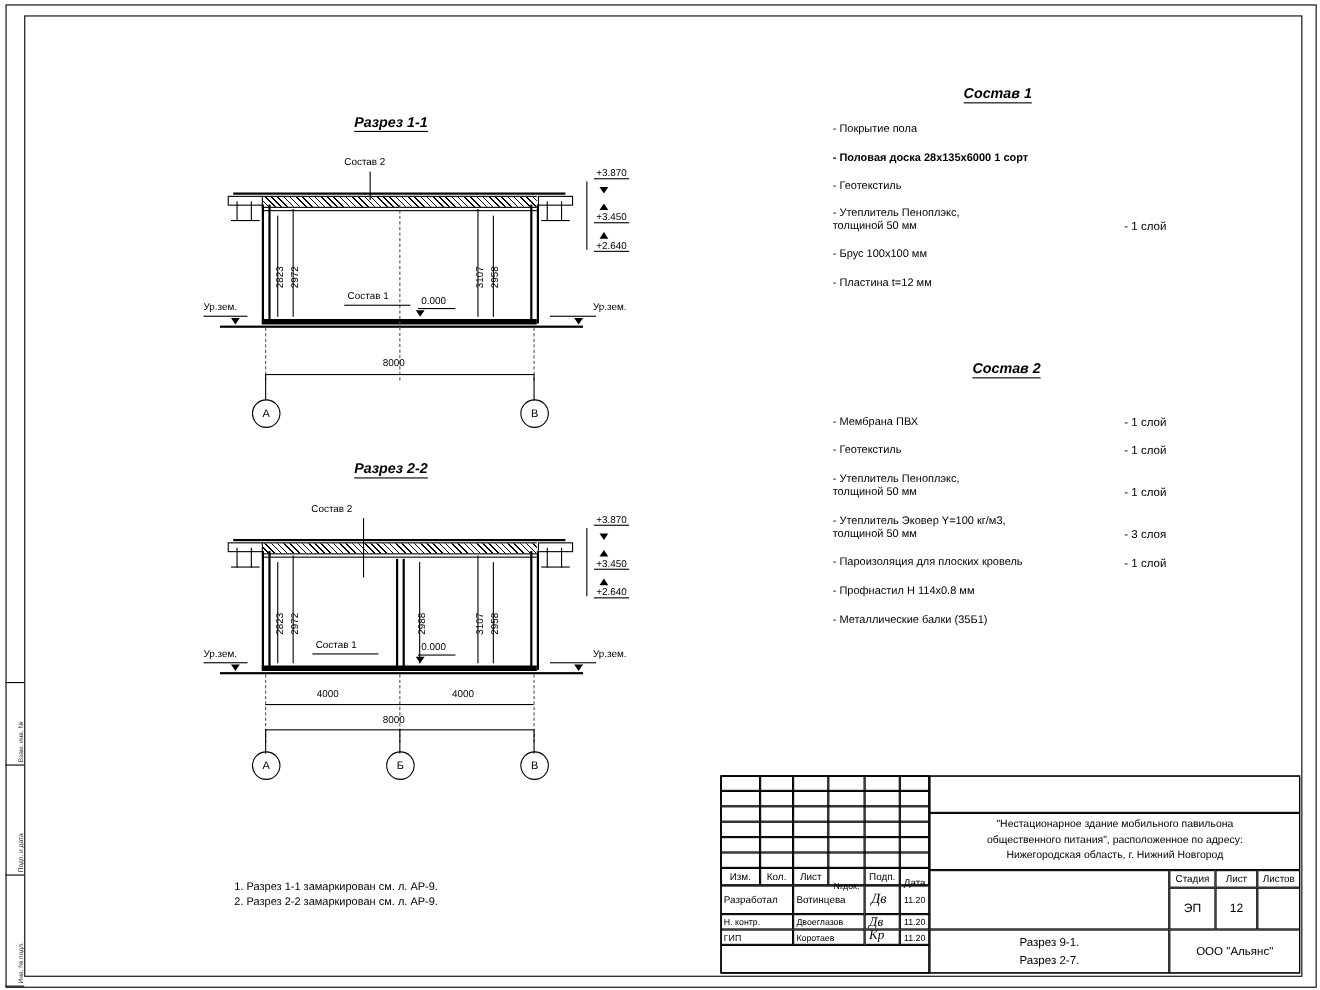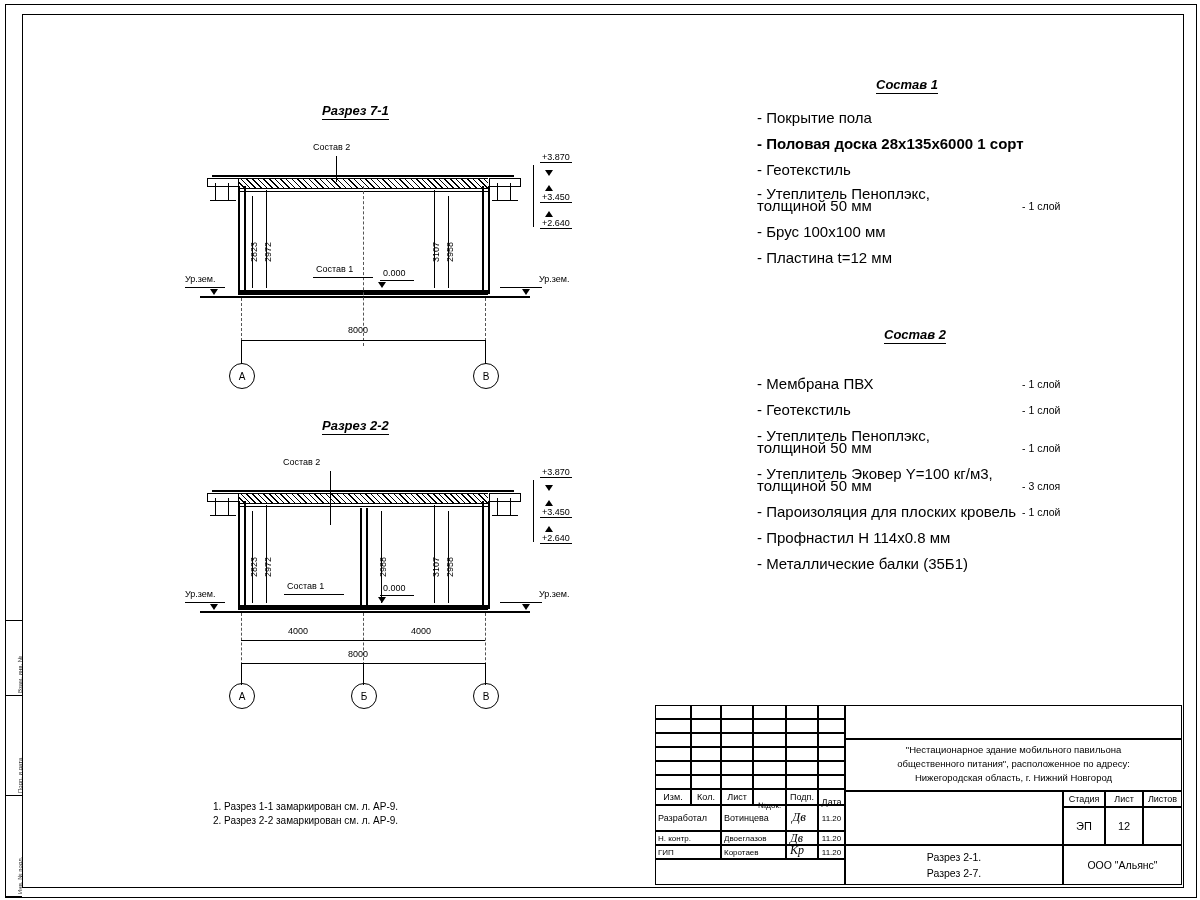--- a/index.html
+++ b/index.html
@@ -18,21 +18,21 @@
   .ln{position:absolute;background:#000;}
   .hl{height:1px;}
   .vl{width:1px;}
   .dash-v{position:absolute;width:0;border-left:1px dashed #555;}
   .circ{position:absolute;width:26px;height:26px;border:1px solid #000;border-radius:50%;box-sizing:border-box;font-size:10px;display:flex;align-items:center;justify-content:center;}
   .lvl{position:absolute;font-size:9px;border-bottom:1px solid #000;padding:0 2px;white-space:nowrap;}
   .arrowdn{position:absolute;width:0;height:0;border-left:4px solid transparent;border-right:4px solid transparent;border-top:6px solid #000;}
   .arrowup{position:absolute;width:0;height:0;border-left:4px solid transparent;border-right:4px solid transparent;border-bottom:6px solid #000;}
 
   .spec-title{position:absolute;font-style:italic;font-weight:bold;font-size:13px;border-bottom:1px solid #000;padding-bottom:1px;}
-  .spec-item{position:absolute;font-size:15px;white-space:pre-line;line-height:12px;}
+  .spec-item{position:absolute;font-size:10px;white-space:pre-line;line-height:12px;}
   .spec-qty{position:absolute;font-size:10.5px;}
 
   .notes{position:absolute;font-size:10px;line-height:14px;}
 
   
   .stamp{position:absolute;left:655px;top:705px;width:527px;height:180px;}
   .stamp .b{position:absolute;border:1px solid #000;box-sizing:border-box;}
   .stamp .t{position:absolute;font-size:9px;display:flex;align-items:center;justify-content:center;text-align:center;line-height:11px;}
   .stamp .t.l{justify-content:flex-start;padding-left:3px;}
   .sig{position:absolute;font-family:"Liberation Serif",serif;font-style:italic;font-size:13px;}
@@ -56,21 +56,21 @@
       <div class="vtxt" style="left:12px;top:72px;">Взам. инв. №</div>
     </div>
     <div class="cell" style="top:75px;height:100px;">
       <div class="vtxt" style="left:12px;top:97px;">Подп. и дата</div>
     </div>
     <div class="cell" style="top:175px;height:101px;">
       <div class="vtxt" style="left:12px;top:98px;">Инв. № подл.</div>
     </div>
   </div>
 
-  <div class="title" style="left:322px;top:103px;">Разрез 7-1</div>
+  <div class="title" style="left:322px;top:103px;">Разрез 1-1</div>
 
   <div class="lbl" style="left:313px;top:142px;">Состав 2</div>
   <div class="ln vl" style="left:336px;top:156px;height:26px;"></div>
 
   <div class="roofband" style="left:238px;top:178px;width:250px;height:9px;"></div>
   <div class="ln hl" style="left:212px;top:175px;width:302px;height:2px;"></div>
   <div class="ln hl" style="left:238px;top:191px;width:250px;height:1px;"></div>
 
   <div class="col" style="left:207px;top:178px;width:30px;height:7px;"></div>
   <div class="col" style="left:489px;top:178px;width:30px;height:7px;"></div>
@@ -311,20 +311,20 @@
     <div class="t" style="left:488px;top:86px;width:39px;height:16px;font-size:9px;">Листов</div>
 
     <div class="b" style="left:408px;top:102px;width:42px;height:38px;"></div>
     <div class="b" style="left:450px;top:102px;width:38px;height:38px;"></div>
     <div class="b" style="left:488px;top:102px;width:39px;height:38px;"></div>
     <div class="t" style="left:408px;top:102px;width:42px;height:38px;font-size:11px;">ЭП</div>
     <div class="t" style="left:450px;top:102px;width:38px;height:38px;font-size:11px;">12</div>
     <div class="t" style="left:488px;top:102px;width:39px;height:38px;font-size:11px;"></div>
 
     <div class="b" style="left:190px;top:140px;width:218px;height:40px;"></div>
-    <div class="t" style="left:190px;top:144px;width:218px;height:16px;font-size:10.5px;">Разрез 2-1.</div>
+    <div class="t" style="left:190px;top:144px;width:218px;height:16px;font-size:10.5px;">Разрез 9-1.</div>
     <div class="t" style="left:190px;top:160px;width:218px;height:16px;font-size:10.5px;">Разрез 2-7.</div>
 
     <div class="b" style="left:408px;top:140px;width:119px;height:40px;"></div>
     <div class="t" style="left:408px;top:140px;width:119px;height:40px;font-size:10.5px;">ООО "Альянс"</div>
   </div>
 
 </div>
 
 </body></html>

